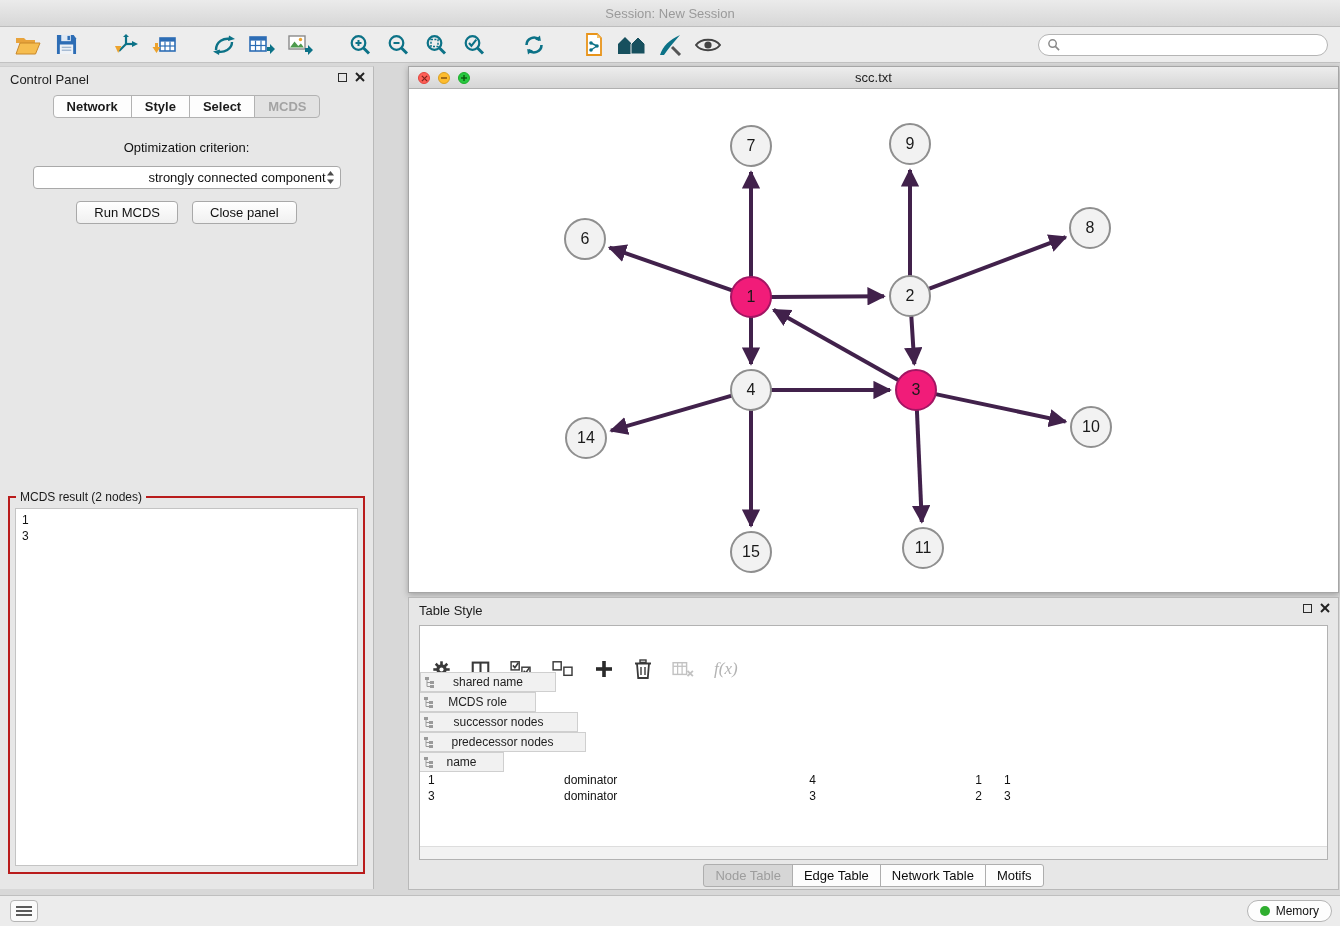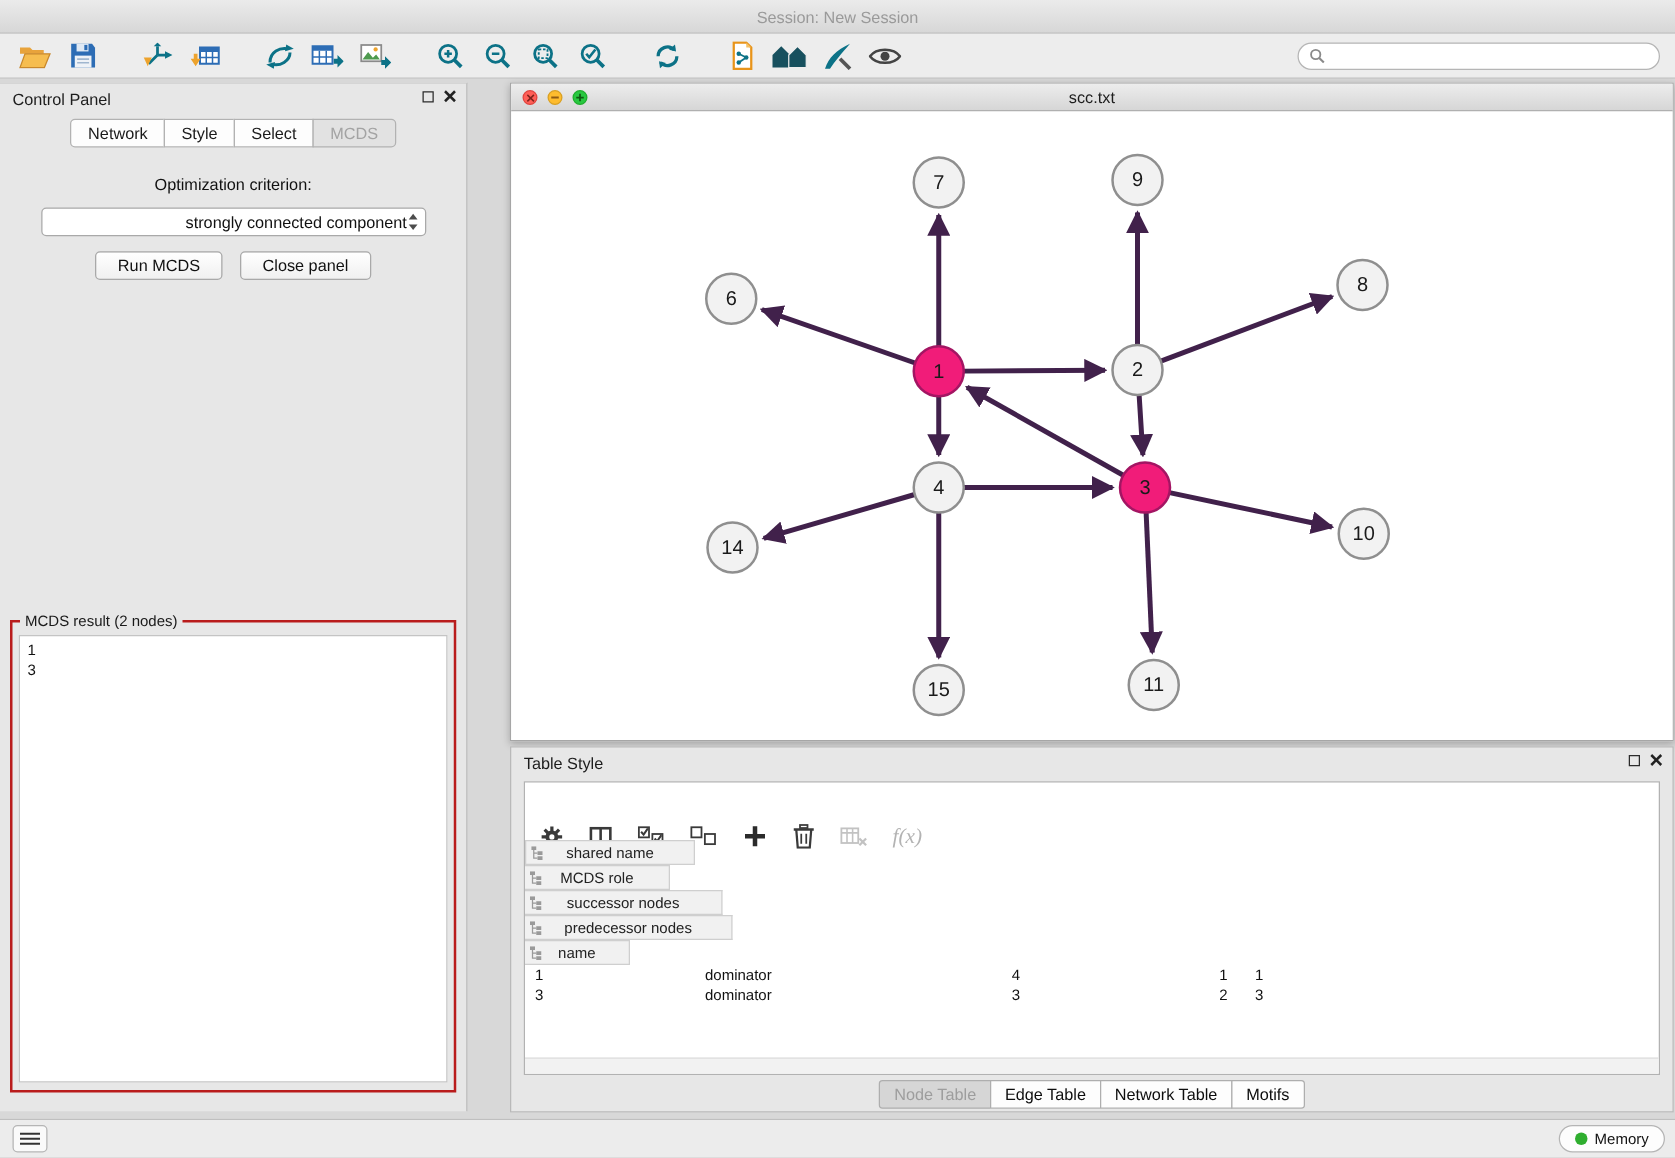--- a/index.html
+++ b/index.html
@@ -25,21 +25,21 @@
   
   .workspace { position:absolute; top:64px; left:0; right:0; bottom:31px; background:#d8d8d8; }
 
   
   .control-panel { position:absolute; left:0; top:2px; width:374px; bottom:6px;
     background:#e7e7e7; border-right:1px solid #b9b9b9; border-top:1px solid #cfcfcf; }
   .cp-header { height:24px; position:relative; }
   .cp-title { position:absolute; left:10px; top:5px; font-size:13px; color:#1d1d1d; }
   .panel-ctrls { position:absolute; right:8px; top:5px; display:flex; gap:8px; align-items:center; }
   .float-box { width:9px; height:9px; border:1.5px solid #2b2b2b; display:inline-block; }
-  .cp-tabs { display:flex; justify-content:center; margin-top:4px; }
+  .cp-tabs { display:flex; justify-content:center; margin-top:4px;font-weight:bold; }
   .cp-tab { padding:3px 13px; font-size:13px; color:#1a1a1a; background:#fdfdfd; border:1px solid #b2b2b2; margin-left:-1px; cursor:default; }
   .cp-tab:first-child { border-radius:4px 0 0 4px; margin-left:0; }
   .cp-tab:last-child { border-radius:0 4px 4px 0; }
   .cp-tab.selected { background:#e2e2e2; color:#a3a3a3; }
   .cp-opt-label { text-align:center; margin-top:22px; font-size:13px; color:#111; }
   .cp-dropdown { margin:11px auto 0; width:308px; height:23px; background:#fff; border:1px solid #a9a9a9;
     border-radius:4px; display:flex; align-items:center; justify-content:flex-end; padding:0 5px 0 8px; font-size:13px; color:#111; }
   .cp-buttons { display:flex; justify-content:center; gap:14px; margin-top:12px; }
   .cp-btn { height:23px; padding:0 17px; font-size:13px; color:#111; background:linear-gradient(#ffffff,#f0f0f0);
     border:1px solid #a9a9a9; border-radius:4px; font-family:"Liberation Sans",sans-serif; }

